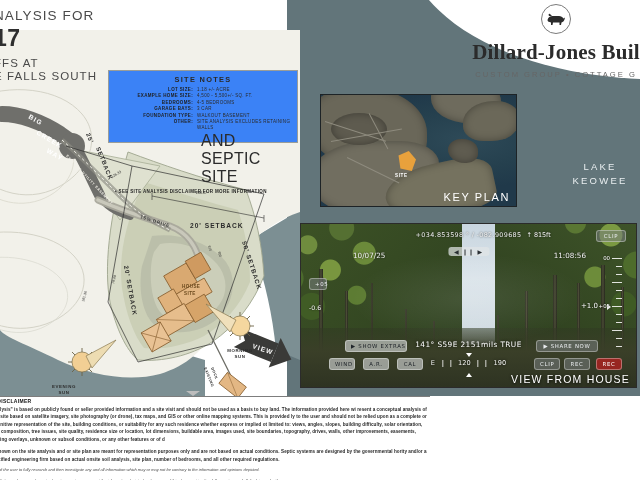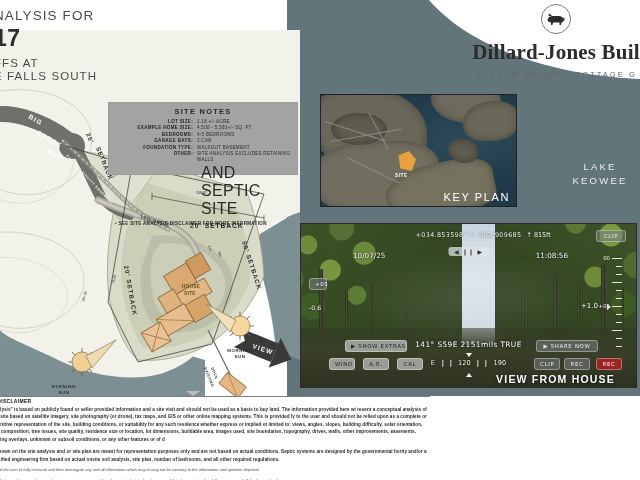--- a/index.html
+++ b/index.html
@@ -189,21 +189,21 @@
   .hud-alt {
     position: absolute; left: 50%; top: 7px; margin-left: 58px;
     font-size: 6.4px; color: #f7f7f7; text-shadow: 0 0 2px rgba(0,0,0,.85);
     white-space: nowrap;
   }
   .hud-date {
     position: absolute; left: 52px; top: 27px;
     font-size: 7.2px; color: #f4f4f4; text-shadow: 0 0 2px rgba(0,0,0,.85);
   }
   .hud-time {
-    position: absolute; right: 68px; top: 27px;
+    position: absolute; right: 50px; top: 27px;
     font-size: 7.2px; color: #f4f4f4; text-shadow: 0 0 2px rgba(0,0,0,.85);
   }
   .hud-playpill {
     position: absolute; left: 50%; top: 23px; transform: translateX(-50%);
     background: rgba(225,228,230,.72); border-radius: 3px;
     padding: 1px 6px; font-size: 6px; color: #2a2f33; letter-spacing: 1px;
   }
   .hud-pitch-l {
     position: absolute; left: 8px; top: 80px;
     font-size: 6.2px; color: #fff; text-shadow: 0 0 2px rgba(0,0,0,.9);
@@ -252,40 +252,39 @@
   }
   .pill {
     position: absolute; background: rgba(214,218,220,.62);
     border: .6px solid rgba(255,255,255,.35); border-radius: 3px;
     font-size: 5.4px; color: #20252a; letter-spacing: .7px;
     padding: 2px 5px; text-align: center; white-space: nowrap;
   }
   .pill.dark { background: rgba(120,126,128,.55); color: #e9ecee; }
   .pill.red  { background: rgba(176,33,33,.80); color: #fff; }
   .photo-title {
-    position: absolute; right: 21px; bottom: 2px;
-    font-size: 10.5px; font-weight: 700; letter-spacing: 1.2px; color: #fff;
+    position: absolute; right: 6px; bottom: 2px;
+    font-size: 10.5px; font-weight: 400; letter-spacing: 1.2px; color: #fff;
     text-shadow: 0 1px 3px rgba(0,0,0,.85);
   }
 
   
   .siteplan {
     position: absolute; left: 0; top: 30px; width: 300px; height: 366px;
     overflow: hidden;
   }
   .sp-svg { position: absolute; left: 0; top: 0; }
 
   
   .notes {
     position: absolute; left: 108px; top: 70px;
     width: 190px; height: 73px;
-    background: #a3a3a3;
+    background: #3b82f6;
     border: 1px solid #9a9d98;
     padding: 4px 6px 3px 6px;
-    margin-top: 32px;
   }
   .notes-title {
     text-align: center; font-size: 7.4px; font-weight: 700;
     letter-spacing: 1.3px; color: #2a2a2a; margin-bottom: 3px;
   }
   .notes-row { display: flex; font-size: 4.5px; line-height: 1.42; }
   .notes-k {
     width: 82px; text-align: right; font-weight: 700; letter-spacing: .35px;
     color: #1f1f1f; padding-right: 4px; flex: 0 0 82px;
   }

